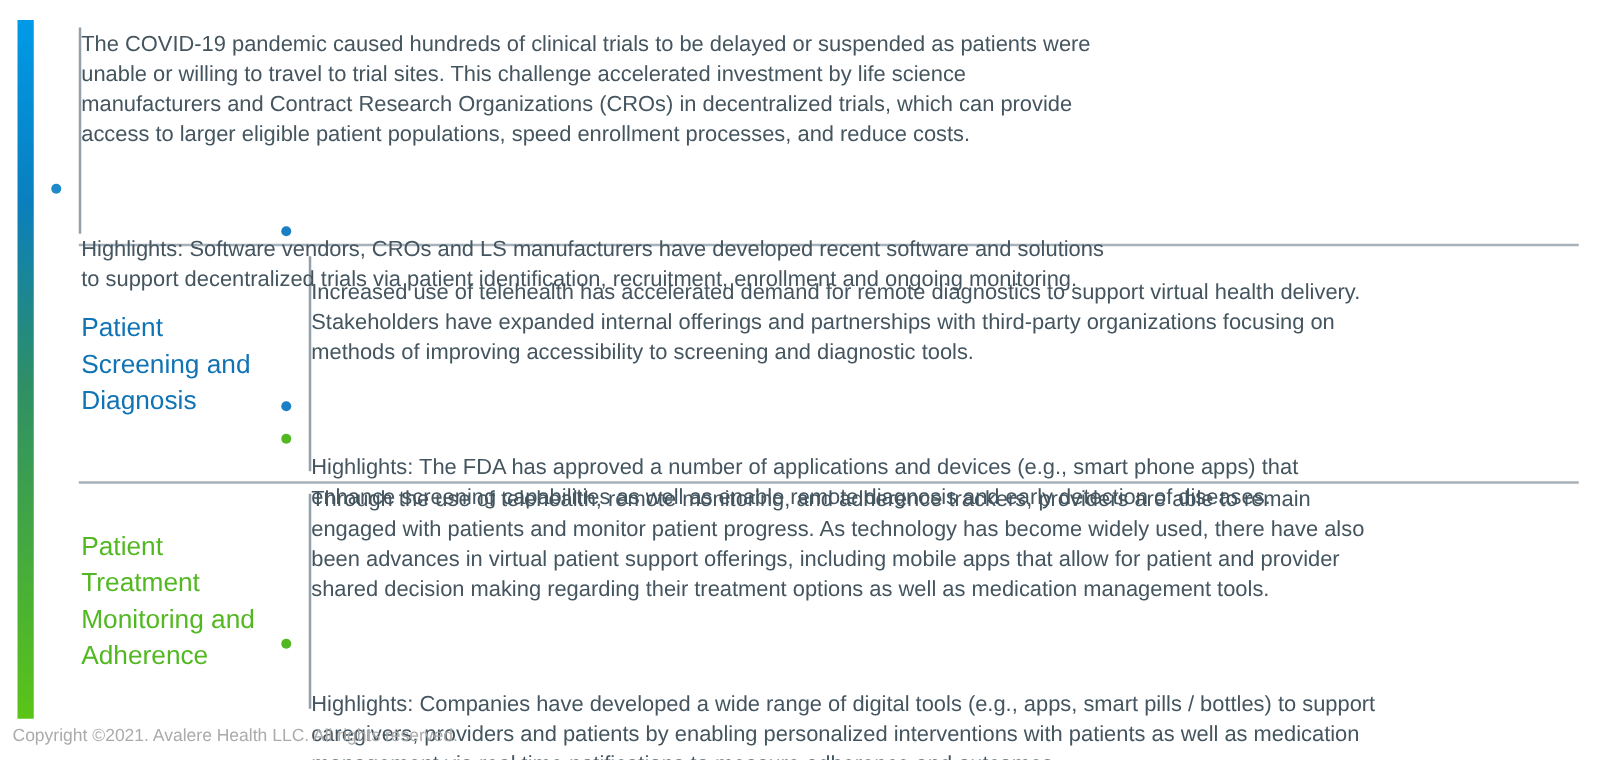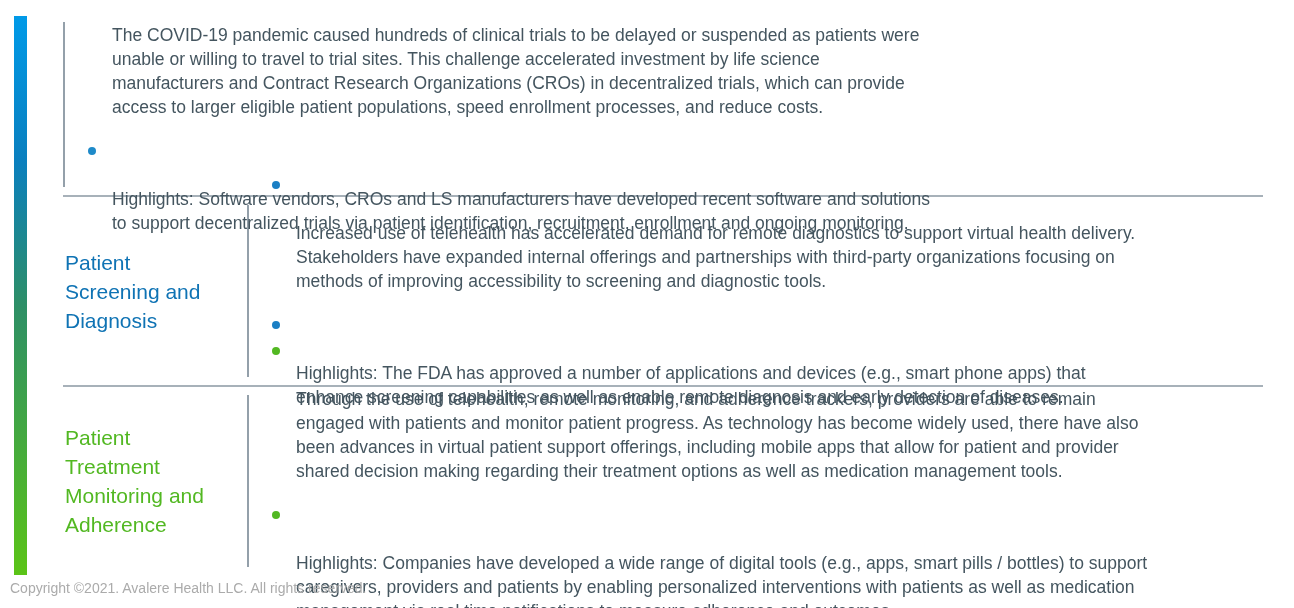--- a/index.html
+++ b/index.html
@@ -27,21 +27,21 @@
   }
   .section-title{
     font-size:21px;line-height:29px;font-weight:400;margin:0;
     white-space:pre-line;letter-spacing:0;
   }
   .vdivider{
     width:2px;flex:0 0 2px;background:#94A0AA;margin:8px 0;
   }
   .bullets{
     flex:1;display:flex;flex-direction:column;justify-content:center;
-    padding-left:47px;box-sizing:border-box;
+    box-sizing:border-box;
   }
   .bullet{
     position:relative;margin:10px 0;max-width:962px;
     font-size:17.5px;line-height:24px;color:#44555F;white-space:pre-line;
   }
   .dot{
     position:absolute;left:-24px;top:8px;width:8px;height:8px;border-radius:50%;
     display:block;
   }
   .footer{

